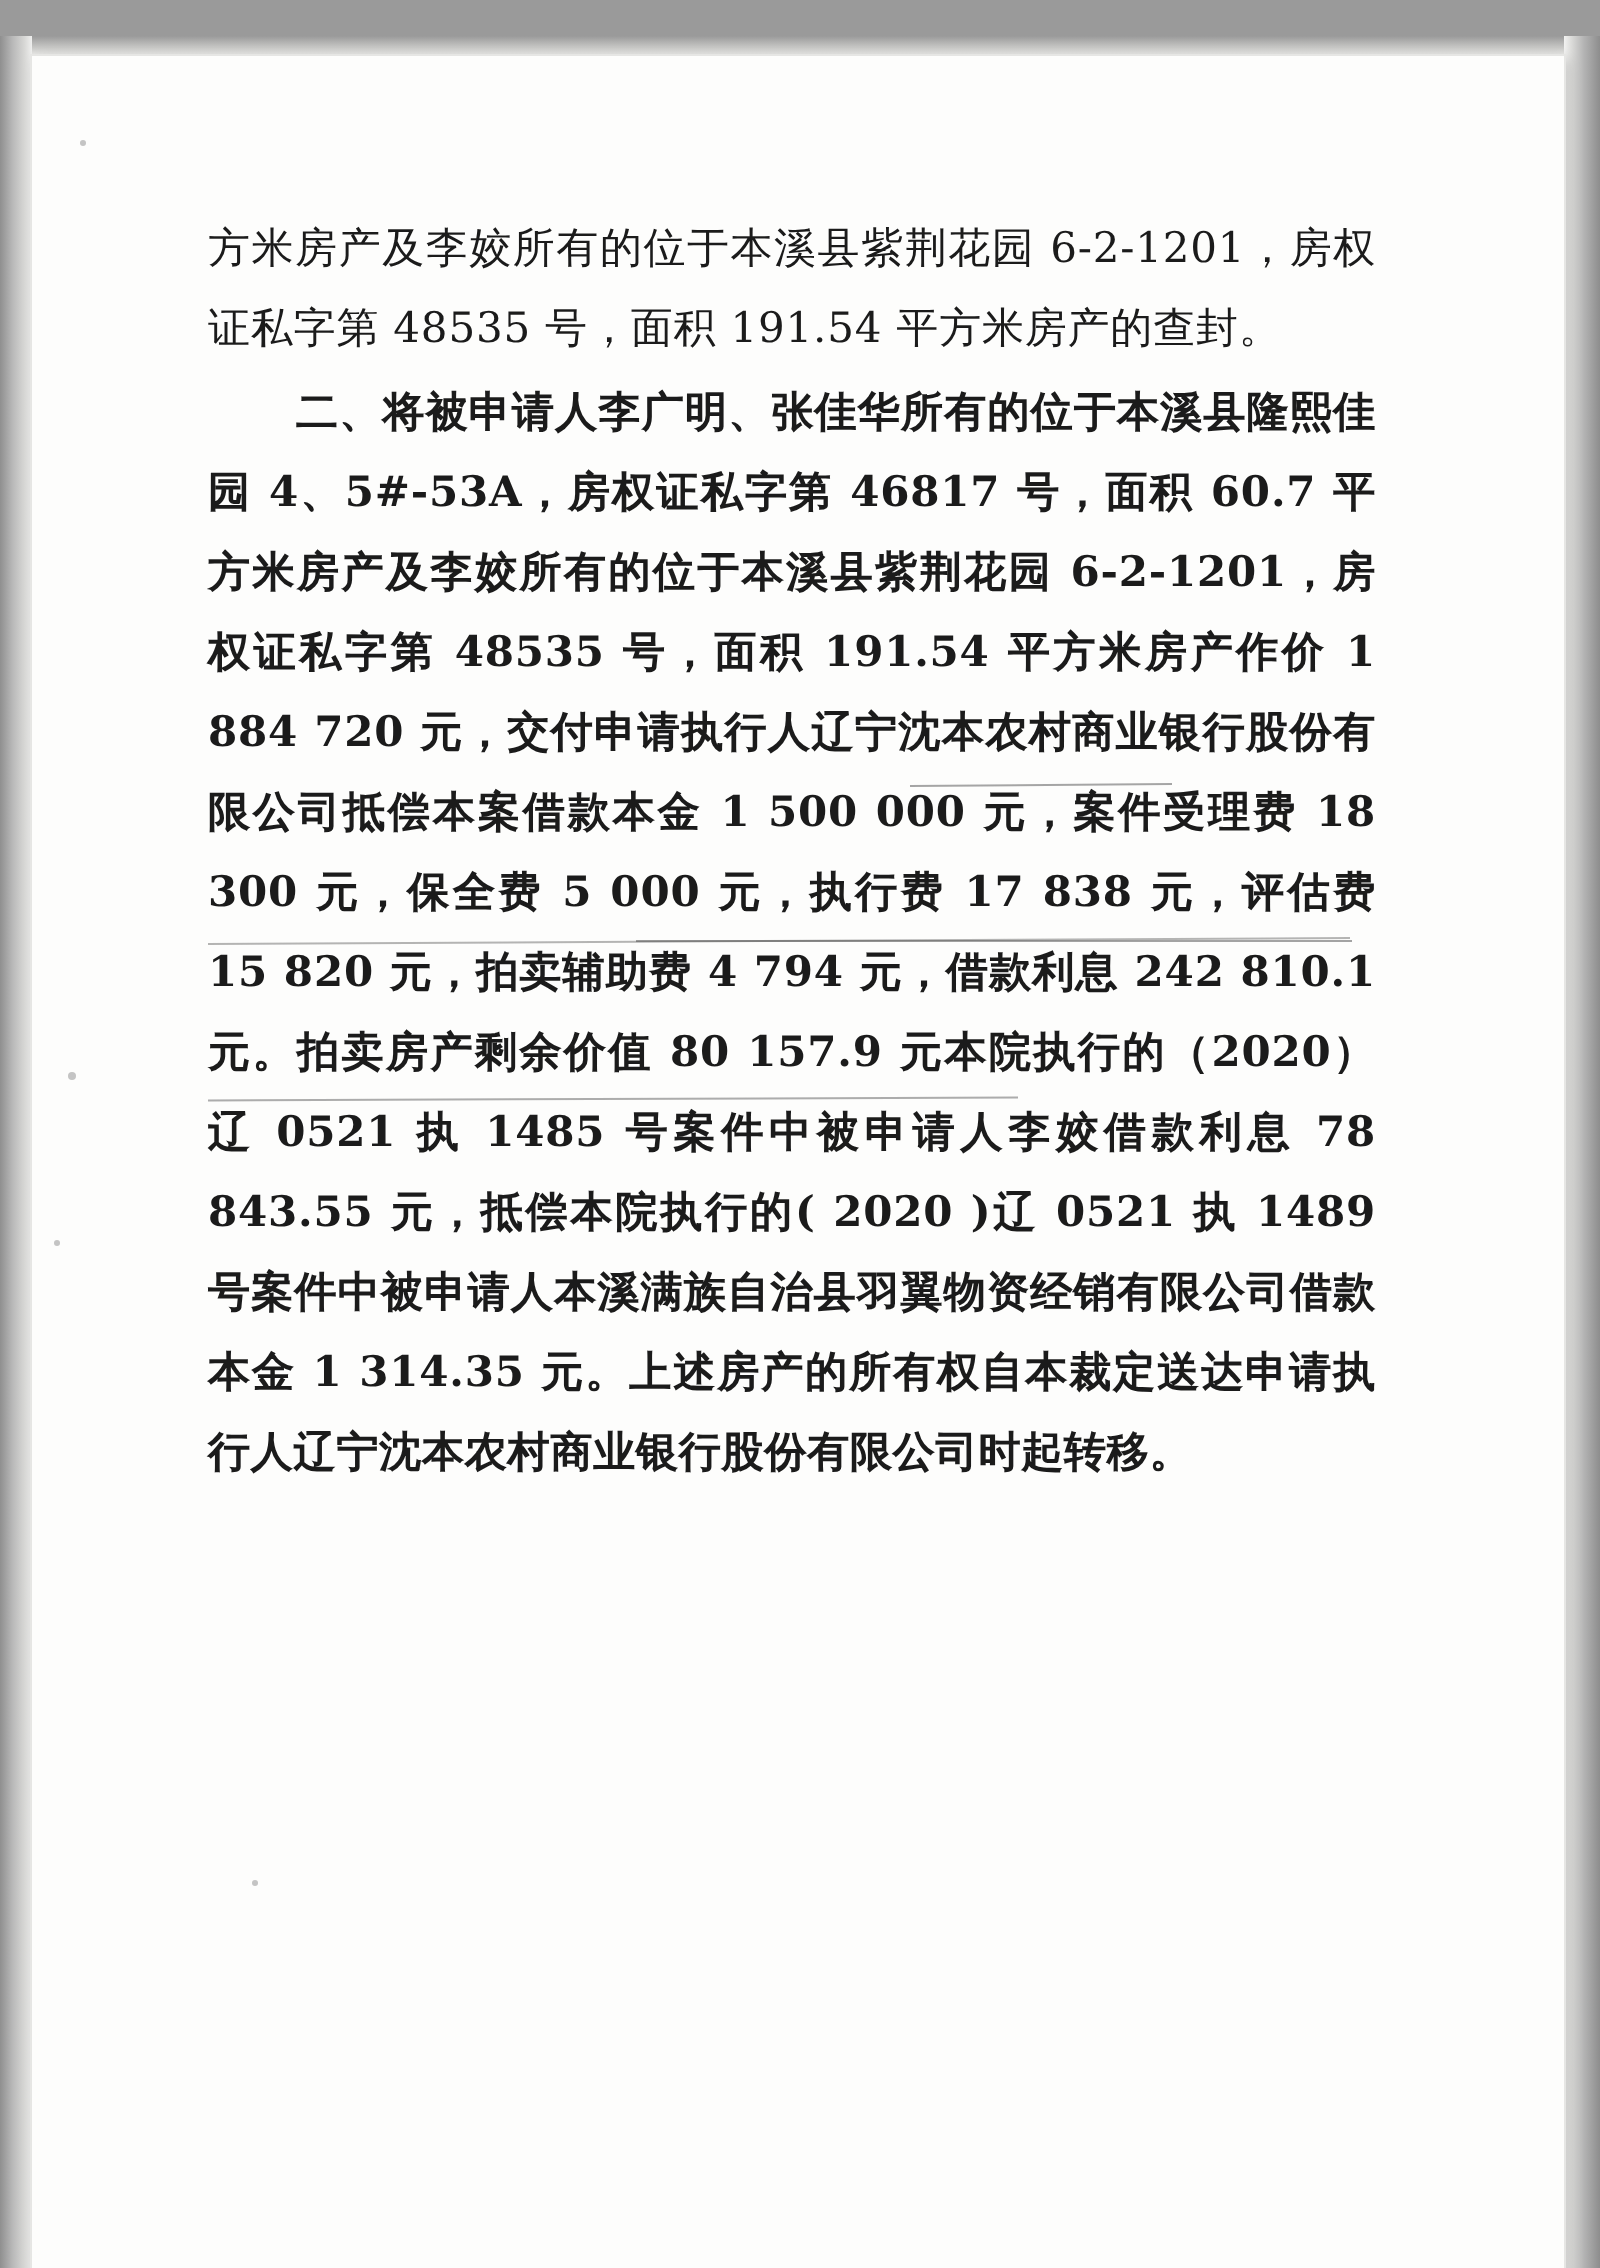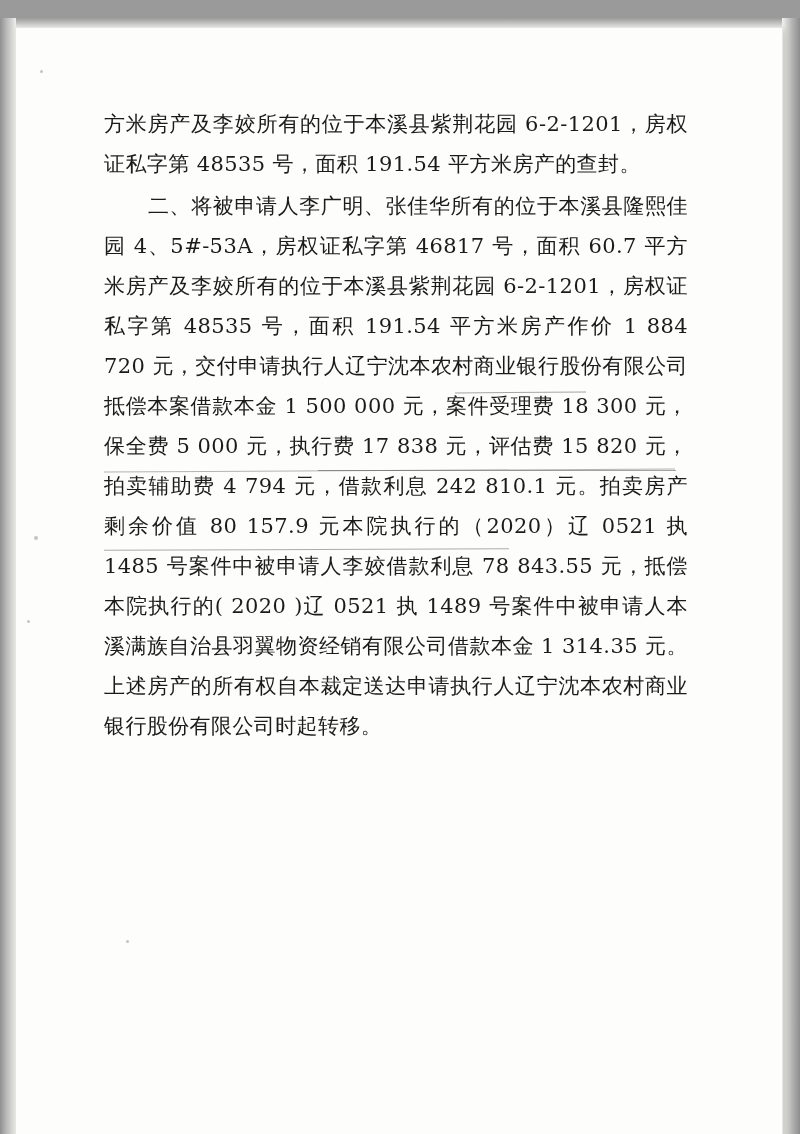--- a/index.html
+++ b/index.html
@@ -65,20 +65,21 @@
     font-size: 21px;
     line-height: 40px;
     color: #1b1b1b;
     letter-spacing: 0.4px;
     text-align: justify;
     text-justify: inter-character;
     font-family: "DejaVu Serif", "Liberation Serif", serif;
   }
   .para.indent {
     text-indent: 44px;
+    font-weight: bold;
   }
   .para.last-loose {
     margin-bottom: 0;
   }
   
   .annot-1 {
     position: absolute;
     left: 455px;
     top: 374px;
     width: 131px;

